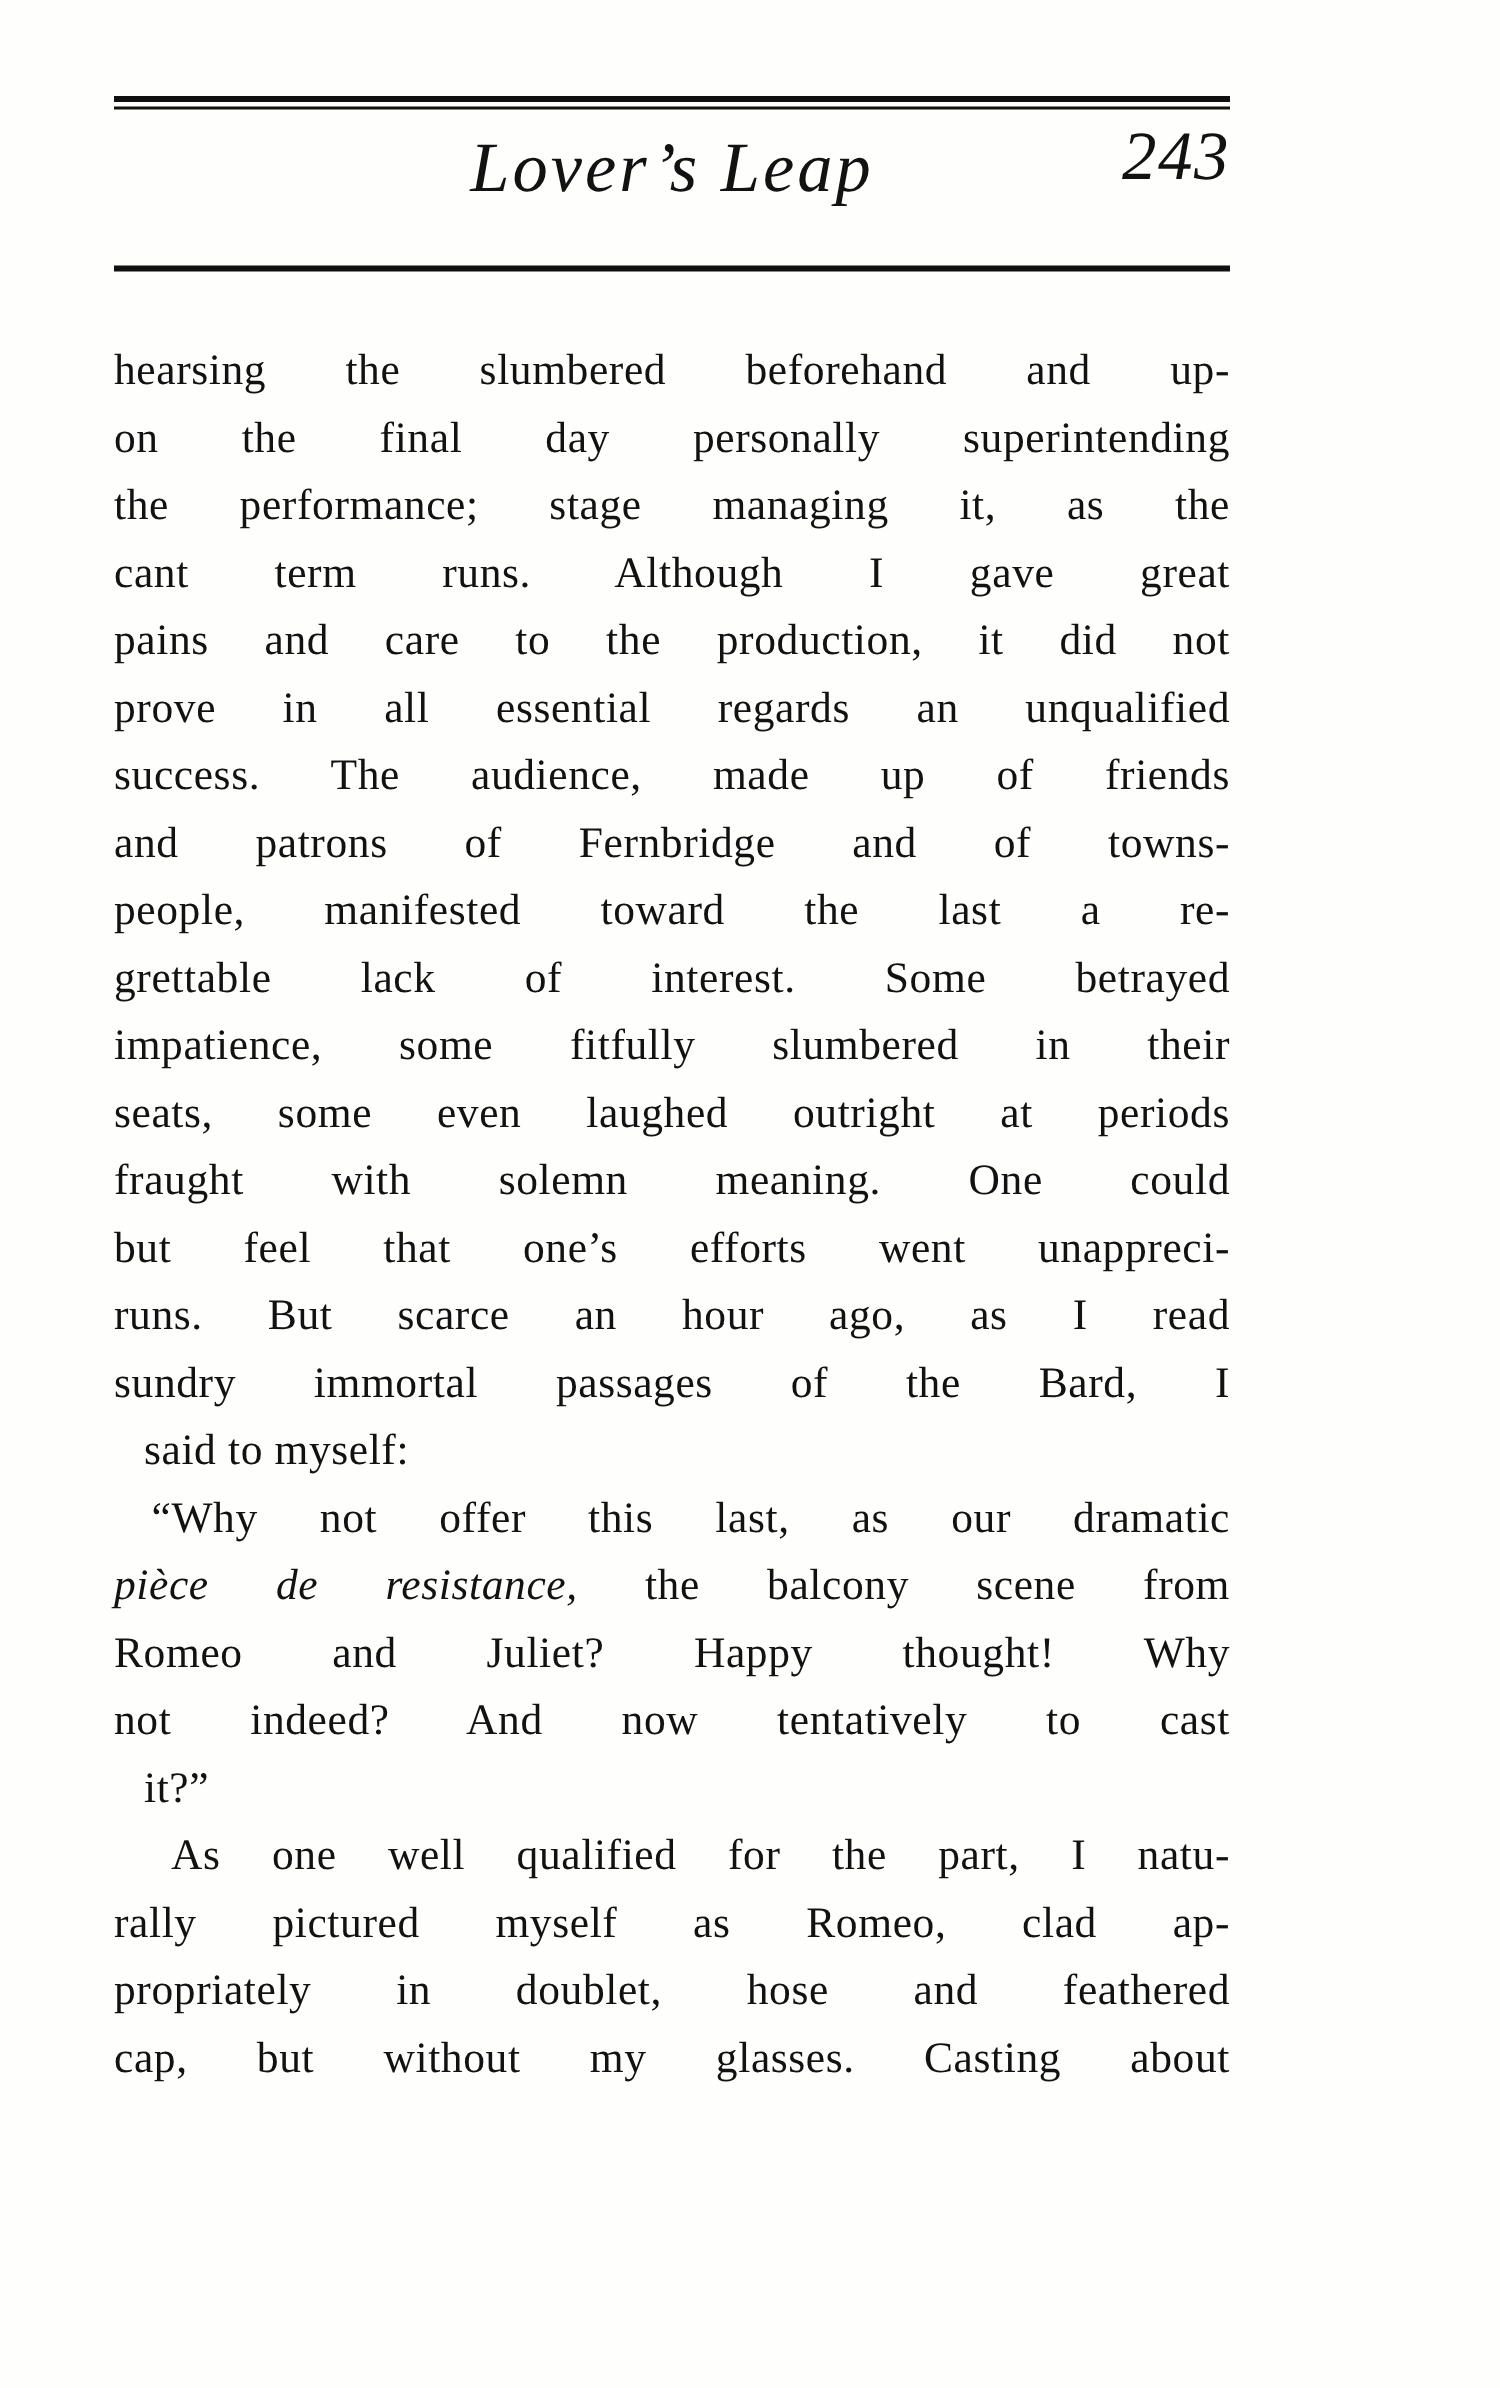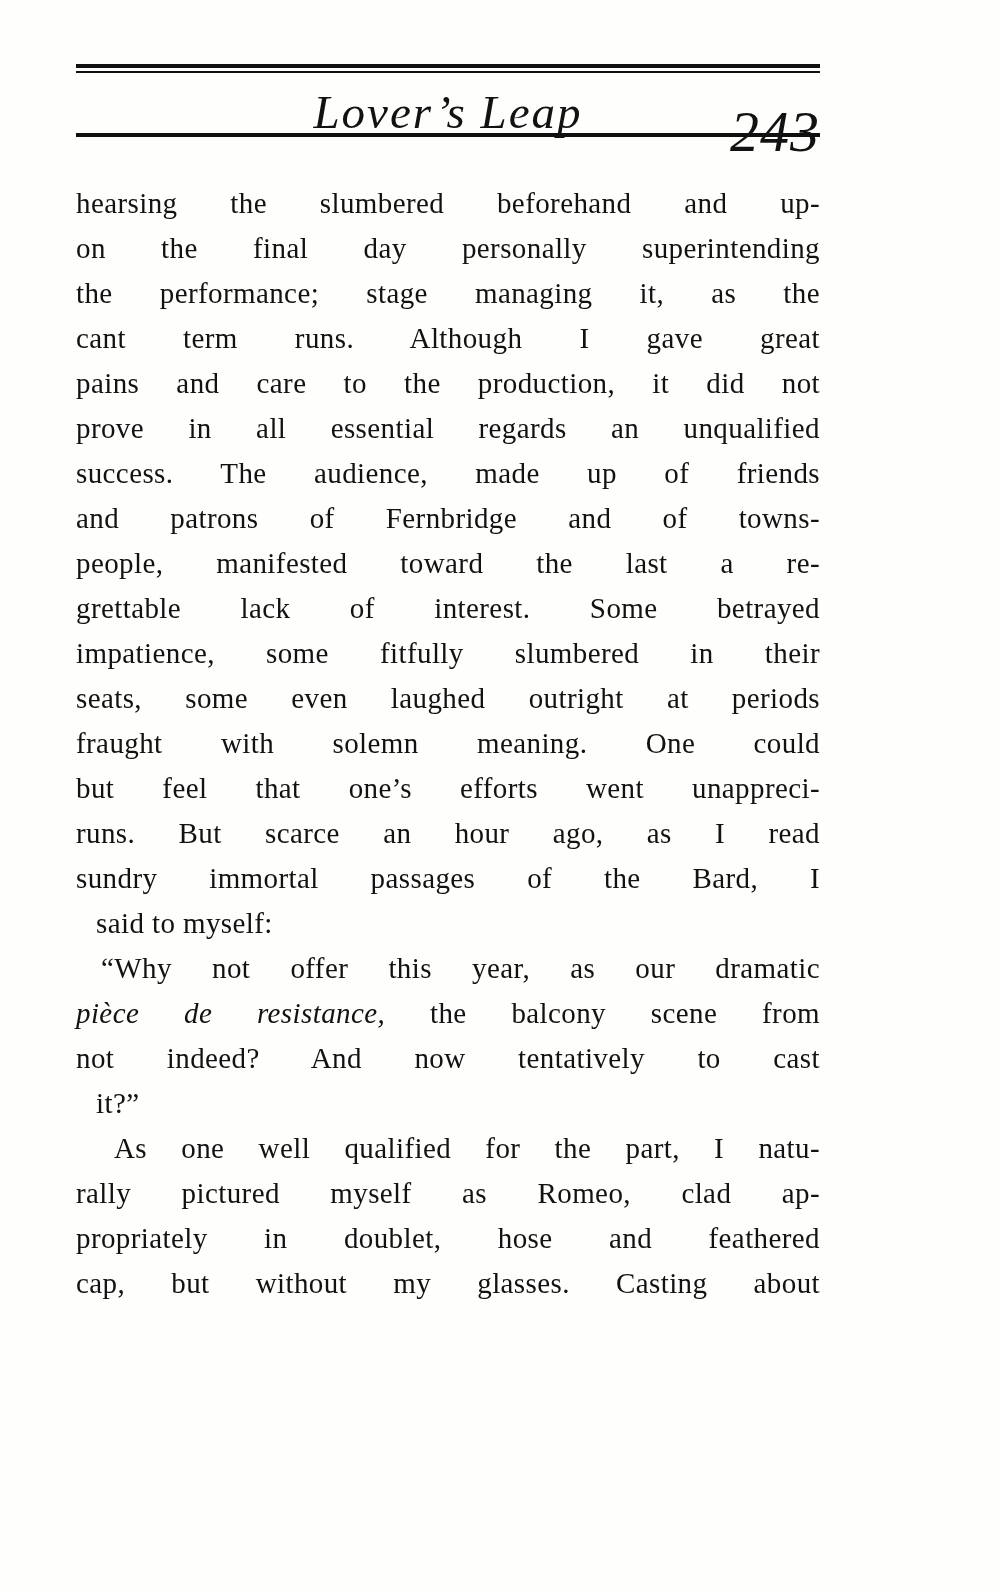--- a/index.html
+++ b/index.html
@@ -14,32 +14,32 @@
   .page {
     width: 1000px;
     height: 1592px;
     background: #fefefdff;
     padding: 64px 180px 0 76px;
     overflow: hidden;
   }
   
   .rule-thick { border-top: 4px solid #101010; }
   .rule-thin  { border-top: 2px solid #101010; margin-top: 3px; }
-  .head-row   { position: relative; height: 60px; }
+  .head-row   { position: relative; height: 104px; }
   .head-title {
     position: absolute; left: 0; right: 0; top: 12px;
     text-align: center;
     font-style: italic;
     font-size: 47px;
     letter-spacing: 2px;
   }
   .page-num {
-    position: absolute; right: 0; top: 25px;
+    position: absolute; right: 0; top: 4px;
     font-style: italic;
-    font-size: 58px;
+    font-size: 46px;
     letter-spacing: 1px;
   }
   .rule-bottom { border-top: 4px solid #101010; }
   
   .body-text {
     margin-top: 44px;
     font-size: 29px;
     line-height: 45px;
     letter-spacing: 0.4px;
   }
@@ -84,22 +84,23 @@
       <div class="line">impatience, some fitfully slumbered in their</div>
       <div class="line">seats, some even laughed outright at periods</div>
       <div class="line">fraught with solemn meaning. One could</div>
       <div class="line">but feel that one’s efforts went unappreci-</div>
       <div class="line">runs. But scarce an hour ago, as I read</div>
       <div class="line">sundry immortal passages of the Bard, I</div>
       <div class="line last">said to myself:</div>
     </div>
 
     <div class="para">
-      <div class="line indent-q">“Why not offer this year, as our dramatic</div>
+      <div class="line indent-q">“Why not offer this last, as our dramatic</div>
       <div class="line"><em>pièce de resistance,</em><span> the balcony scene from</span></div>
+      <div class="line">Romeo and Juliet? Happy thought! Why</div>
       <div class="line">not indeed? And now tentatively to cast</div>
       <div class="line last">it?”</div>
     </div>
 
     <div class="para">
       <div class="line indent">As one well qualified for the part, I natu-</div>
       <div class="line">rally pictured myself as Romeo, clad ap-</div>
       <div class="line">propriately in doublet, hose and feathered</div>
       <div class="line">cap, but without my glasses. Casting about</div>
     </div>

